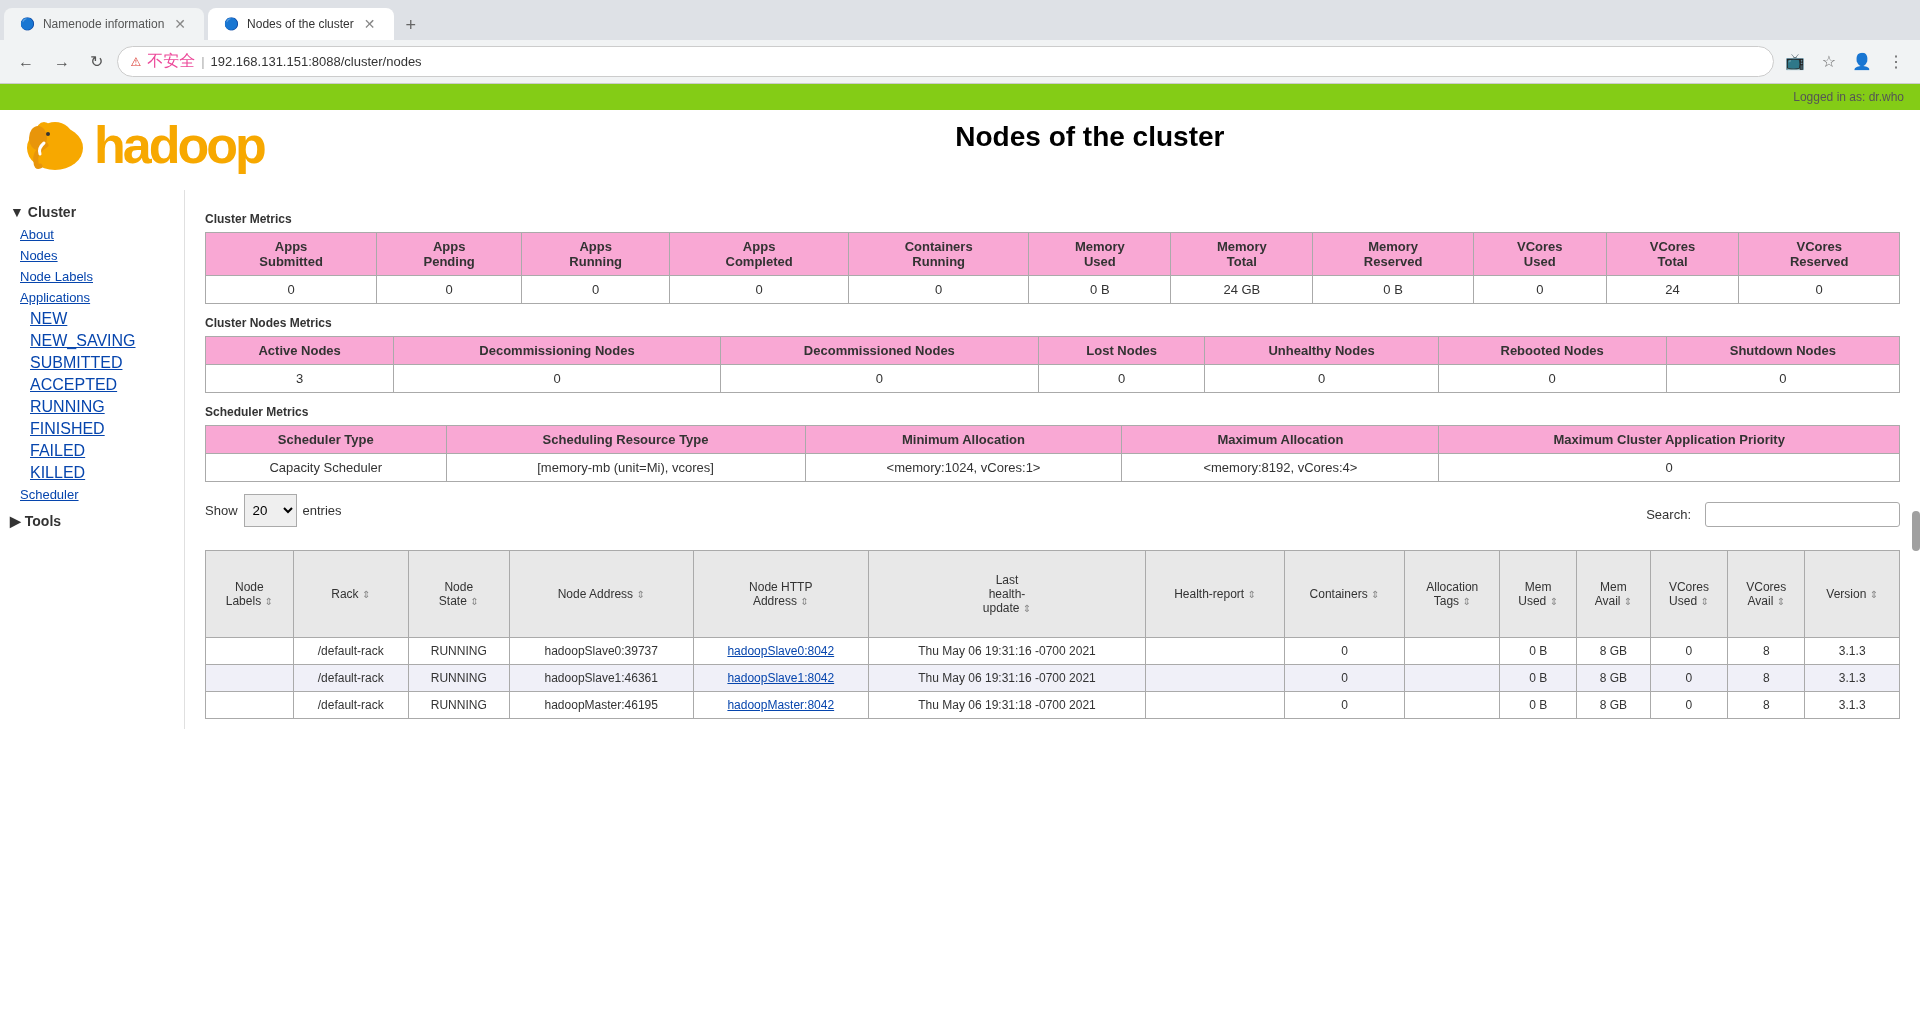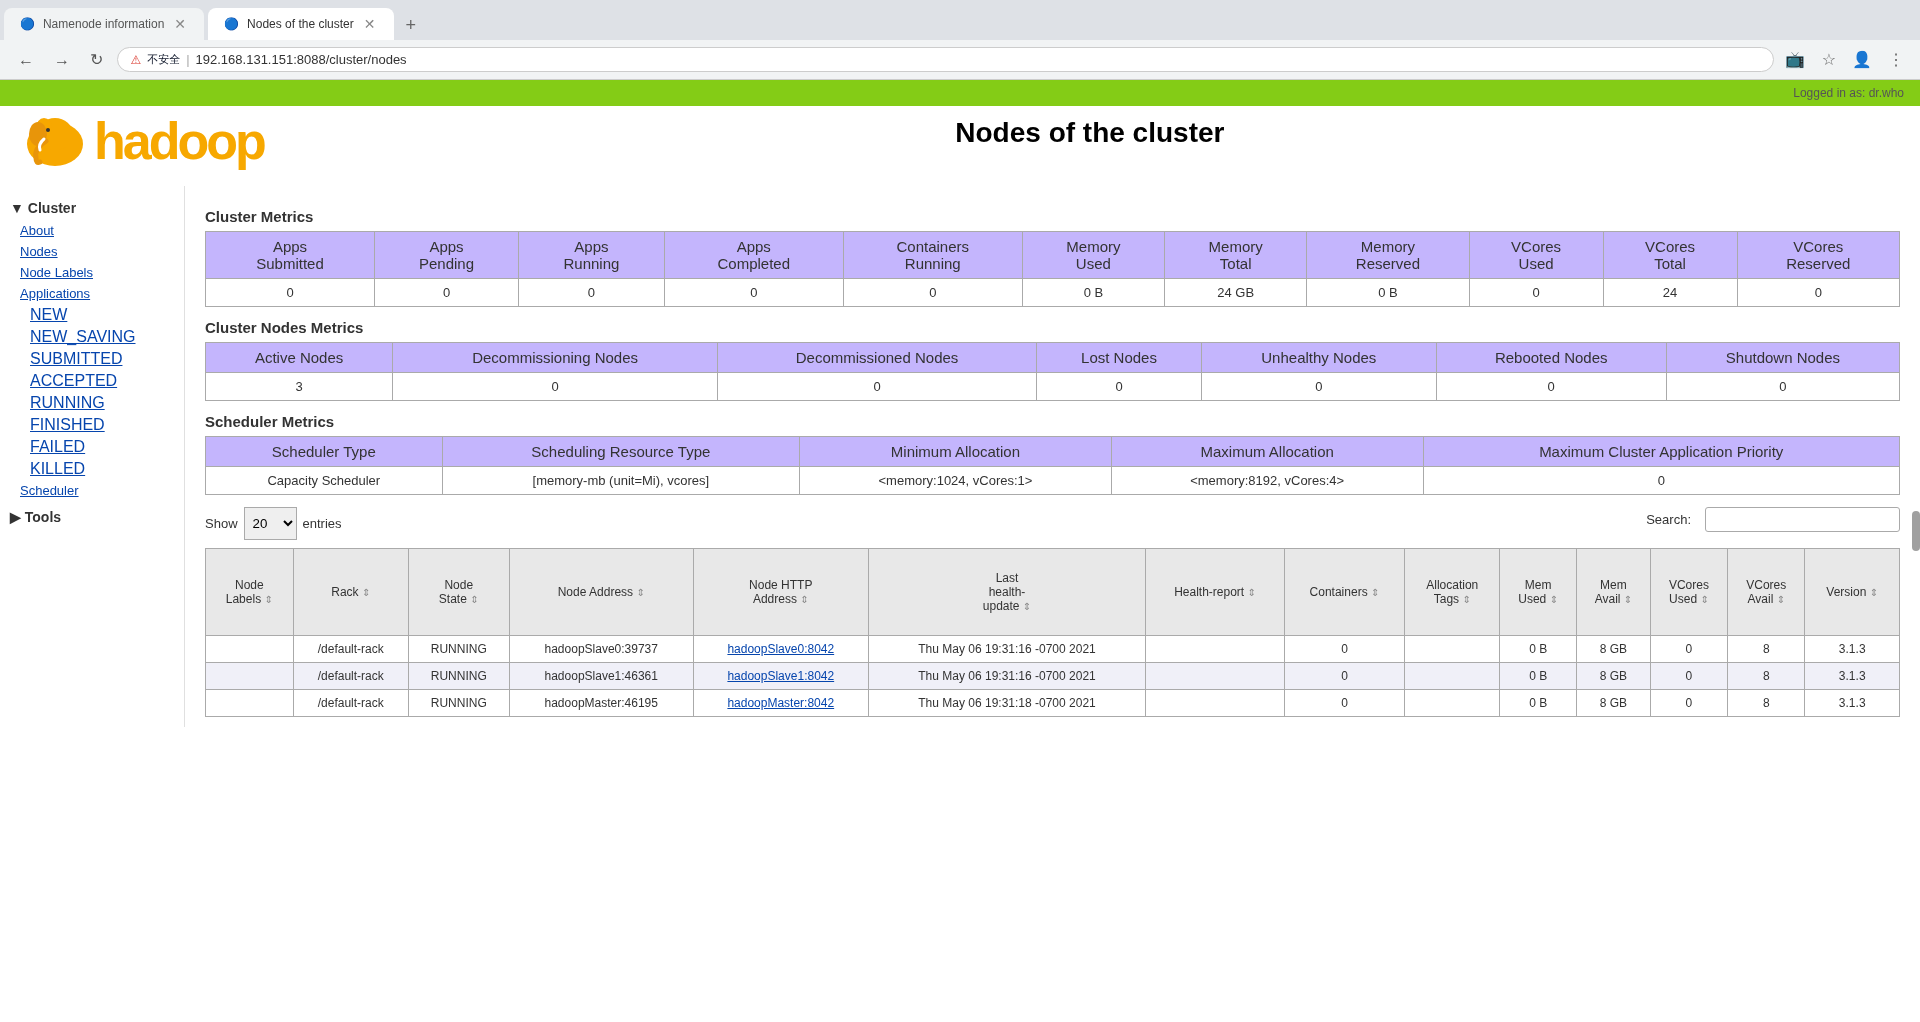--- a/index.html
+++ b/index.html
@@ -34,28 +34,28 @@
     .sidebar-item { padding: 3px 20px; font-size: 13px; }
     .sidebar-item a { color: #0645ad; text-decoration: underline; cursor: pointer; }
     .sidebar-subitem { padding: 2px 30px; font-size: 16px; }
     .sidebar-subitem a { color: #0645ad; text-decoration: underline; cursor: pointer; }
 
     
     .content { flex: 1; padding: 10px 20px; }
     .page-title { text-align: center; font-size: 28px; font-weight: bold; margin-bottom: 16px; color: #000; }
 
     
-    .section-title { font-size: 15px; font-weight: bold; margin: 12px 0 6px 0; }
+    .section-title { font-size: 12px; font-weight: bold; margin: 12px 0 6px 0; }
 
     .metrics-table { width: 100%; border-collapse: collapse; border: 1px solid #aaa; margin-bottom: 12px; }
-    .metrics-table th { background: #c4b5fd; border: 1px solid #aaa; padding: 6px 8px; text-align: center; font-size: 15px; font-weight: normal; }
+    .metrics-table th { background: #f9a8d4; border: 1px solid #aaa; padding: 6px 8px; text-align: center; font-size: 13px; font-weight: bold; }
     .metrics-table td { border: 1px solid #aaa; padding: 6px 8px; text-align: center; font-size: 13px; }
 
     
-    .table-controls { display: flex; align-items: flex-start; justify-content: space-between; margin: 12px 0 8px 0; }
+    .table-controls { display: flex; align-items: flex-end; justify-content: space-between; margin: 12px 0 23px 0; }
     .show-entries { display: flex; align-items: center; gap: 6px; font-size: 13px; }
     .show-entries select { padding: 7px 4px; border: 1px solid #aaa; }
     .search-box { display: flex; align-items: center; gap: 14px; font-size: 13px; }
     .search-box input { padding: 4px 8px; border: 1px solid #aaa; border-radius: 3px; }
 
     .data-table { width: 100%; border-collapse: collapse; border: 1px solid #aaa; font-size: 12px; }
     .data-table th { background: #e8e8e8; border: 1px solid #aaa; padding: 22px 6px; text-align: center; font-weight: normal; white-space: nowrap; }
     .data-table th .sort-arrows { font-size: 10px; color: #888; }
     .data-table td { border: 1px solid #aaa; padding: 6px 6px; text-align: center; vertical-align: middle; }
     .data-table tr:nth-child(even) { background: #f0f0f8; }
@@ -80,21 +80,21 @@
       <span class="tab-close">✕</span>
     </div>
     <button class="tab-new">+</button>
   </div>
   <div class="browser-toolbar">
     <button class="nav-btn">←</button>
     <button class="nav-btn">→</button>
     <button class="nav-btn">↻</button>
     <div class="address-bar">
       <span class="insecure-badge">⚠</span>
-      <span style="font-size:11px;color:#0f172a;">不安全</span>
+      <span style="font-size:16px;color:#ec4899;">不安全</span>
       <span style="color:#aaa;">|</span>
       <span class="address-text">192.168.131.151:8088/cluster/nodes</span>
     </div>
     <div class="toolbar-actions">
       <span class="toolbar-icon">📺</span>
       <span class="toolbar-icon">☆</span>
       <span class="toolbar-icon">👤</span>
       <span class="toolbar-icon">⋮</span>
     </div>
   </div>

